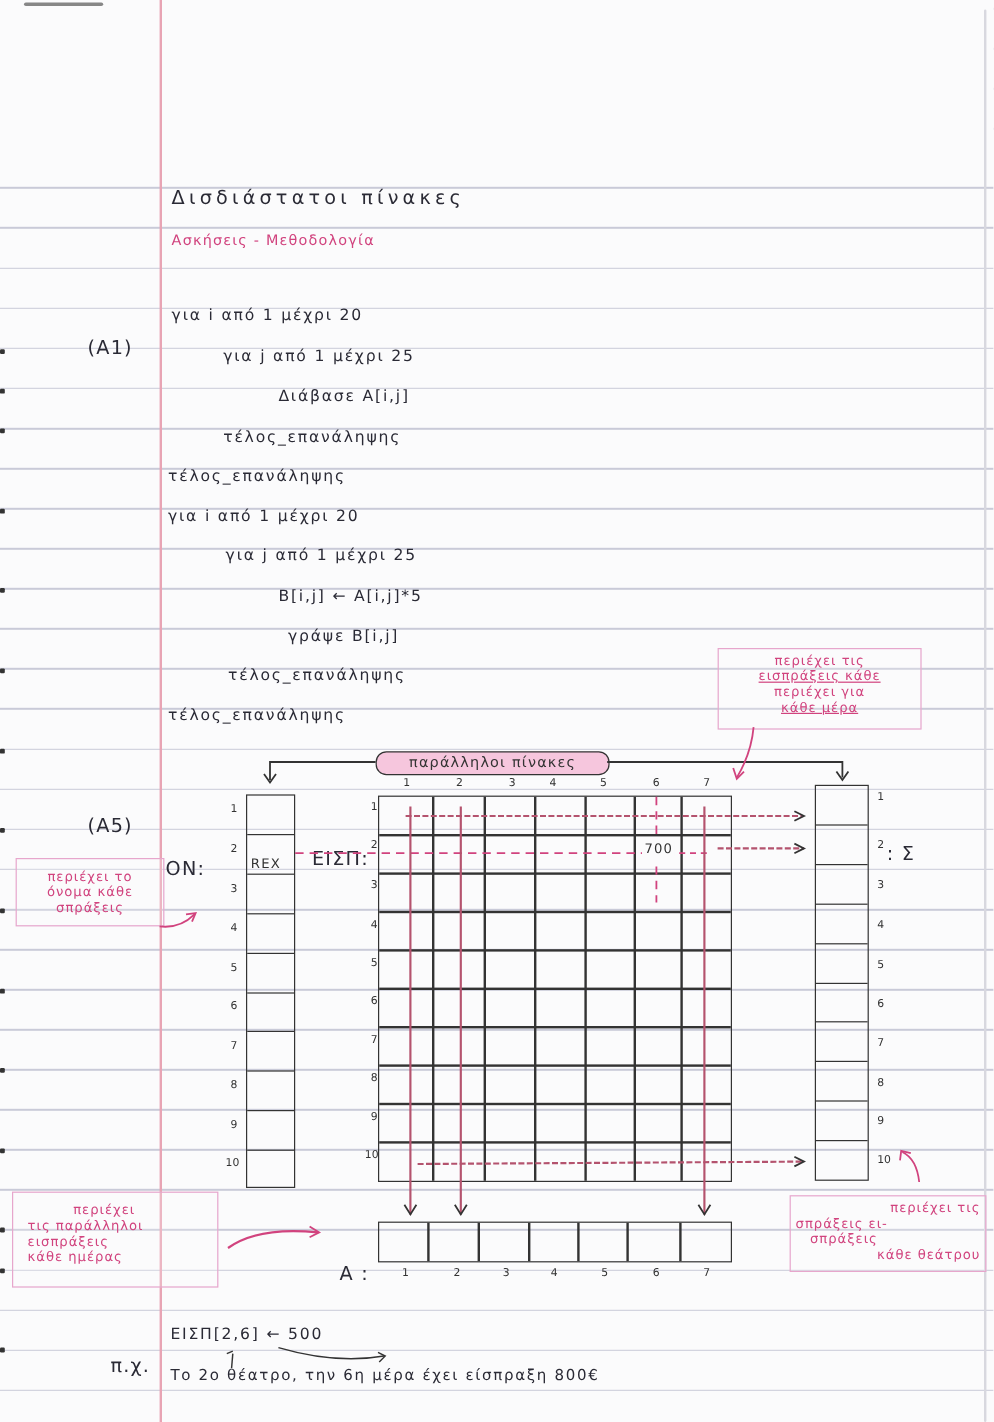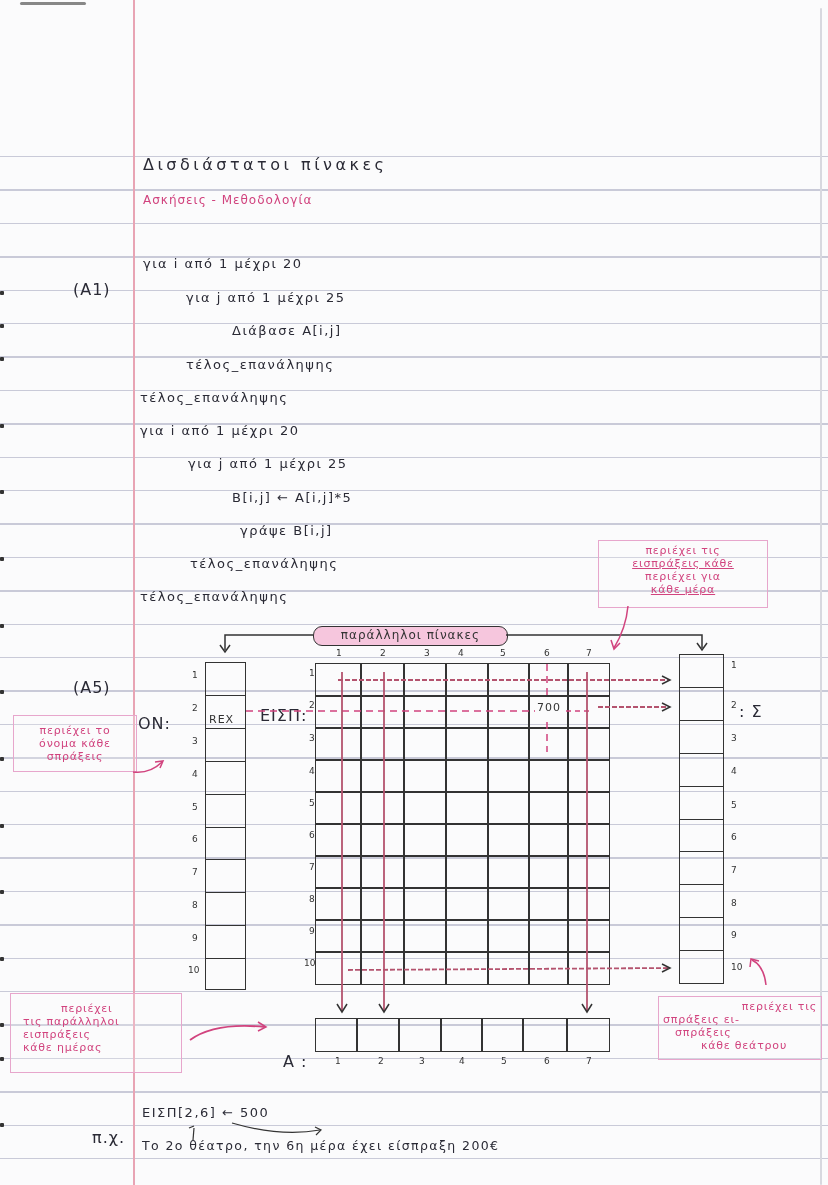--- a/index.html
+++ b/index.html
@@ -194,21 +194,21 @@
   <div style="padding-left:10px;">περιέχει</div>
   <div style="margin-left:-28px;">τις παράλληλοι</div>
   <div style="margin-left:-28px;">εισπράξεις</div>
   <div style="margin-left:-28px;">κάθε ημέρας</div>
 </div>
 
 <div class="note" style="left:658px;top:996px;width:164px;height:64px;text-align:right;">
   <div>περιέχει τις</div>
   <div style="text-align:left;">σπράξεις ει-</div>
   <div style="text-align:left;padding-left:12px;">σπράξεις</div>
-  <div style="text-align:center;padding-left:8px;">κάθε θεάτρου</div>
+  <div style="text-align:right;padding-left:8px;">κάθε θεάτρου</div>
 </div>
 
 <svg class="overlay" width="828" height="1185">
 
   <path d="M313 635 L225 635 L225 650" stroke="#333" stroke-width="1.5" fill="none"></path>
   <path d="M220 645 L225 652 L230 645" stroke="#333" stroke-width="1.5" fill="none"></path>
   <path d="M506 635 L702 635 L702 648" stroke="#333" stroke-width="1.5" fill="none"></path>
   <path d="M697 643 L702 650 L707 643" stroke="#333" stroke-width="1.5" fill="none"></path>
 
   <path d="M628 606 Q626 628 614 648" stroke="#d1437e" stroke-width="1.5" fill="none"></path>
@@ -246,13 +246,13 @@
   <path d="M750 967 L751 959 L759 961" stroke="#d1437e" stroke-width="1.5" fill="none"></path>
 
   <path d="M194 1128 L193 1140" stroke="#333" stroke-width="1.2" fill="none"></path>
   <path d="M189 1128 L194 1126" stroke="#333" stroke-width="1.2" fill="none"></path>
   <path d="M232 1123 Q280 1137 320 1130" stroke="#333" stroke-width="1.2" fill="none"></path>
   <path d="M315 1127 L321 1130 L316 1135" stroke="#333" stroke-width="1.2" fill="none"></path>
 </svg>
 
 <div class="t label" style="left:92px;top:1106px;">π.χ.</div>
 <div class="t" style="left:142px;top:1105px;">ΕΙΣΠ[2,6] ← 500</div>
-<div class="t" style="left:142px;top:1138px;font-size:12.5px;letter-spacing:1.4px;">Το 2ο θέατρο, την 6η μέρα έχει είσπραξη 200€</div>
+<div class="t" style="left:142px;top:1138px;font-size:12.5px;letter-spacing:1.4px;">Το 2ο θέατρο, την 6η μέρα έχει είσπραξη 800€</div>
 
 </body></html>

